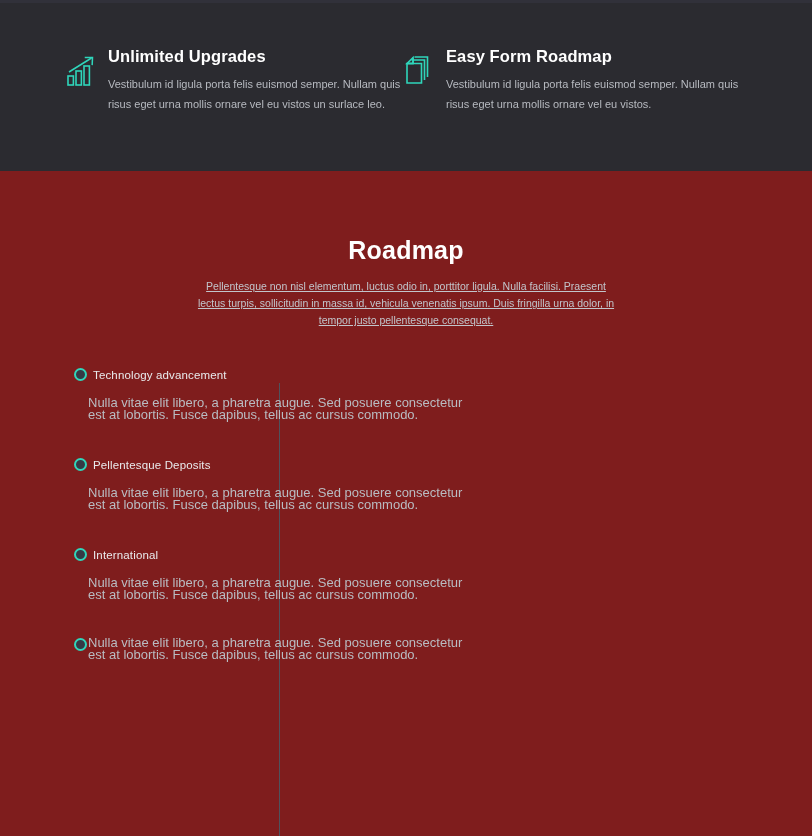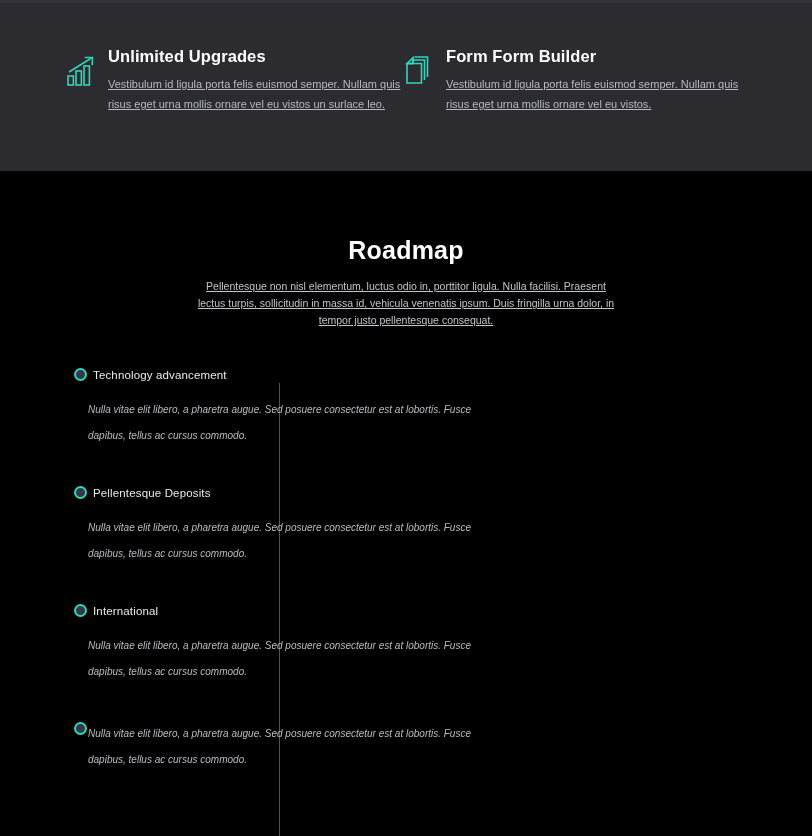--- a/index.html
+++ b/index.html
@@ -74,27 +74,26 @@
     color: #ffffff;
     letter-spacing: 0.1px;
     margin-bottom: 7px;
   }
 
   .feature-text {
     font-size: 11px;
     line-height: 20px;
     color: #b7bac0;
     max-width: 300px;
-    text-decoration: underline;
   }
 
   
   .roadmap-section {
     position: relative;
-    background: #000000;
+    background: #7f1d1d;
     height: 665px;
     padding-top: 62px;
   }
 
   .roadmap-title {
     text-align: center;
     font-size: 25px;
     font-weight: bold;
     color: #ffffff;
     line-height: 34px;
@@ -150,26 +149,25 @@
     font-size: 11.5px;
     line-height: 16px;
     color: #e9eaec;
     margin-left: -178px;
     margin-bottom: 14px;
     letter-spacing: 0.15px;
     margin-top: 26px;
   }
 
   .tl-text {
-    font-size: 10px;
-    line-height: 26px;
+    font-size: 13px;
+    line-height: 12px;
     color: #b9bcc2;
     margin-left: -183px;
     width: 390px;
-    font-style: italic;
   }
 </style>
 </head>
 <body>
 
 <div class="page">
 
   <section class="features-section">
     <div class="features-grid">
 
@@ -193,21 +191,21 @@
         <span class="feature-icon">
           <svg viewBox="0 0 30 34" width="30" height="34" fill="none" stroke="#2fd6bb" stroke-width="1.6">
             <path d="M10.5 3 L23.5 3 L23.5 23"></path>
             <path d="M7.5 6 L20.5 6 L20.5 26"></path>
             <path d="M3 9.5 L10.5 9.5 L17.5 9.5 L17.5 29 L3 29 Z"></path>
             <path d="M3 9.5 L9 3.6 L9 9.5 Z"></path>
             <path d="M9 3.6 L9 9.5 L3 9.5"></path>
           </svg>
         </span>
         <div class="feature-body">
-          <div class="feature-title">Form Form Builder</div>
+          <div class="feature-title">Easy Form Roadmap</div>
           <div class="feature-text">Vestibulum id ligula porta felis euismod semper. Nullam quis risus eget urna mollis ornare vel eu vistos.</div>
         </div>
       </div>
 
     </div>
   </section>
 
   <section class="roadmap-section">
 
     <h1 class="roadmap-title">Roadmap</h1>

